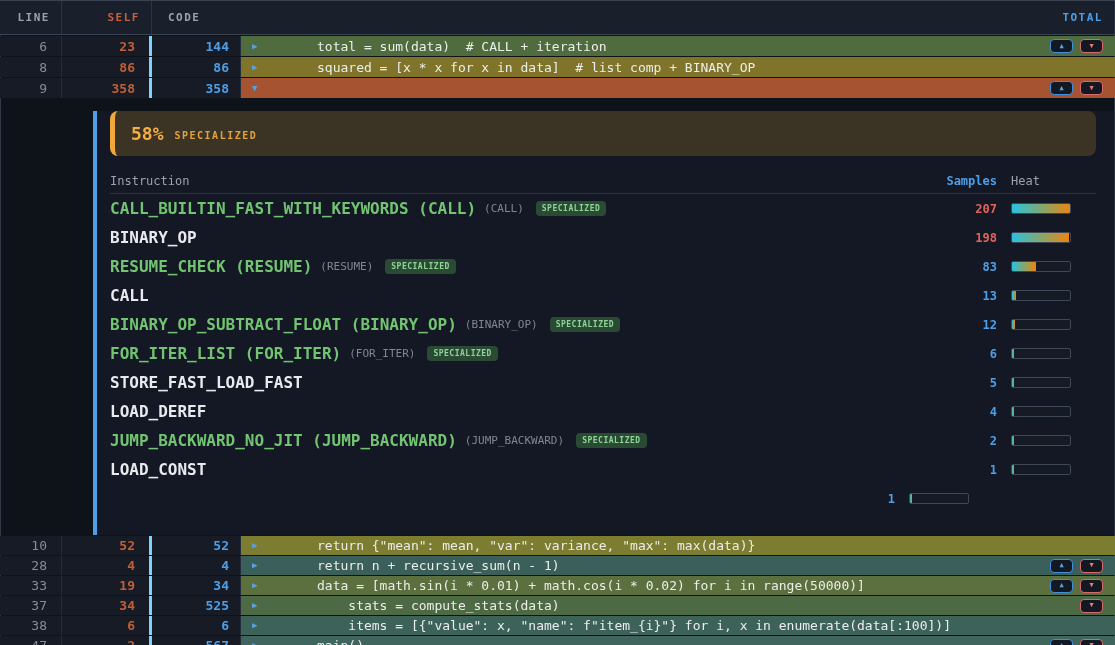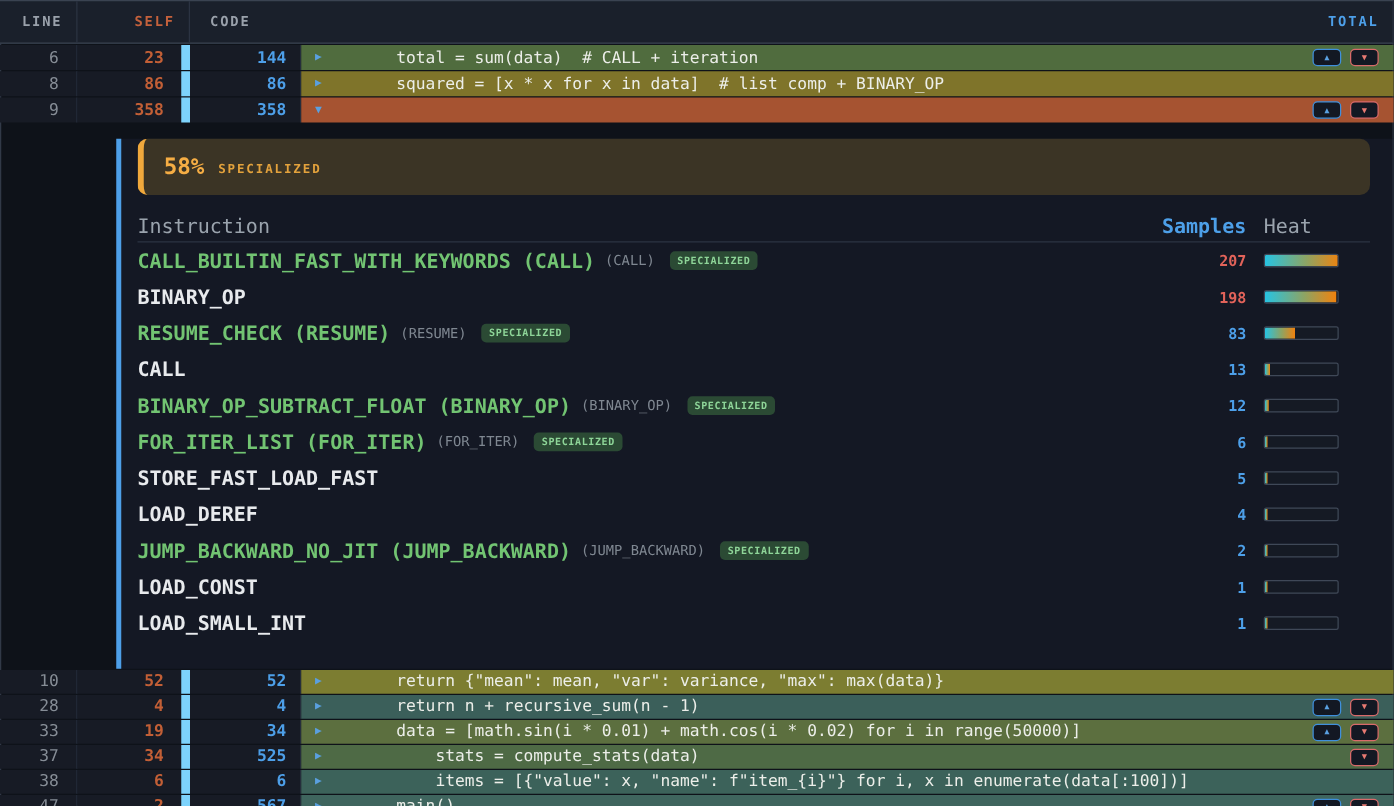--- a/index.html
+++ b/index.html
@@ -23,21 +23,21 @@
   .hline  { width:62px;  color:#9aa1ab; border-right:1px solid #2b3342; }
   .hself  { width:90px;  color:#c4613c; border-right:1px solid #2b3342; }
   .htotal { width:89px;  color:#4d9fe8; border-right:1px solid #2b3342; }
   .hcode  { flex:1; justify-content:flex-start !important; padding-left:16px; color:#9aa1ab; }
 
   
   .crow { height:20px; margin-top:1px; display:flex; align-items:stretch; font-size:13px; }
   .crow.short { height:19px; }
   .cell { display:flex; align-items:center; justify-content:flex-end; background:#171b25; }
   .c-line  { width:62px;  color:#868d96; padding-right:14px; border-right:1px solid #252d3b; }
-  .c-self  { width:90px;  color:#c25f36; font-weight:bold; padding-right:14px; border-right:7px solid #7dd3fc; }
+  .c-self  { width:90px;  color:#c25f36; font-weight:bold; padding-right:14px; border-right:3px solid #7dd3fc; }
   .c-total { width:89px;  color:#4d9fe8; font-weight:bold; padding-right:11px; border-right:1px solid #252d3b; }
   .c-code  { flex:1; justify-content:flex-start; position:relative; color:#eceee9; }
   .tri { width:12px; margin-left:11px; font-size:9px; color:#5aa0e0; line-height:1; flex:none; }
   .codetext { font-family:inherit; font-size:13px; white-space:pre; margin-left:53px; }
   .btns { margin-left:auto; margin-right:12px; display:flex; gap:7px; align-items:center; }
   .btn {
     width:23px; height:14px; border-radius:4px; background:#131823;
     display:flex; align-items:center; justify-content:center;
     font-size:7px; line-height:1; padding:0; cursor:pointer;
     font-family:inherit;
@@ -55,21 +55,21 @@
     margin:6px 18px 0 13px; height:45px;
     background:#3b3425; border-left:5px solid #f0a83c; border-radius:8px;
     display:flex; align-items:center; padding:0 16px;
   }
   .pct { color:#f5ad44; font-size:18px; font-weight:bold; }
   .pct-label { color:#e3a23c; font-size:10px; font-weight:bold; letter-spacing:1.5px; margin-left:11px; margin-top:3px; }
   .banner-detail { margin-left:auto; color:#949ca6; font-size:11px; }
 
   .itable { margin:12px 18px 0 13px; }
   .igrid { display:grid; grid-template-columns:1fr 90px 87px; column-gap:12px; align-items:center; }
-  .ithead { height:26px; border-bottom:1px solid #2b3342; font-size:16px; }
+  .ithead { height:26px; border-bottom:1px solid #2b3342; font-size:12px; }
   .ith-name { color:#9aa3ad; }
   .ith-samples { color:#4d9fe8; font-weight:bold; text-align:right; }
   .ith-heat { color:#9aa3ad; padding-left:2px; }
   .irow { height:29px; }
   .iname { display:flex; align-items:center; white-space:nowrap; overflow:hidden; }
   .nm { font-size:16px; font-weight:bold; color:#e8eaed; }
   .nm.spec { color:#72c472; }
   .base { font-size:11px; color:#7f8791; margin-left:8px; }
   .badge {
     margin-left:12px; background:#2b4a34; color:#8ed598;
@@ -258,23 +258,20 @@
               <span class="nm">LOAD_CONST</span>
             </div>
             <div class="isamples">1</div>
             <div class="iheat">
               <div class="track">
                 <div class="fill" style="width: 1.5px;"></div>
               </div>
             </div>
           </div>
           <div class="igrid irow">
-            <div class="iname">
-              <span class="nm">LOAD_SMALL_INT</span>
-            </div>
             <div class="isamples">1</div>
             <div class="iheat">
               <div class="track">
                 <div class="fill" style="width: 1.5px;"></div>
               </div>
             </div>
           </div>
         </div>
     </div>
   </div>

